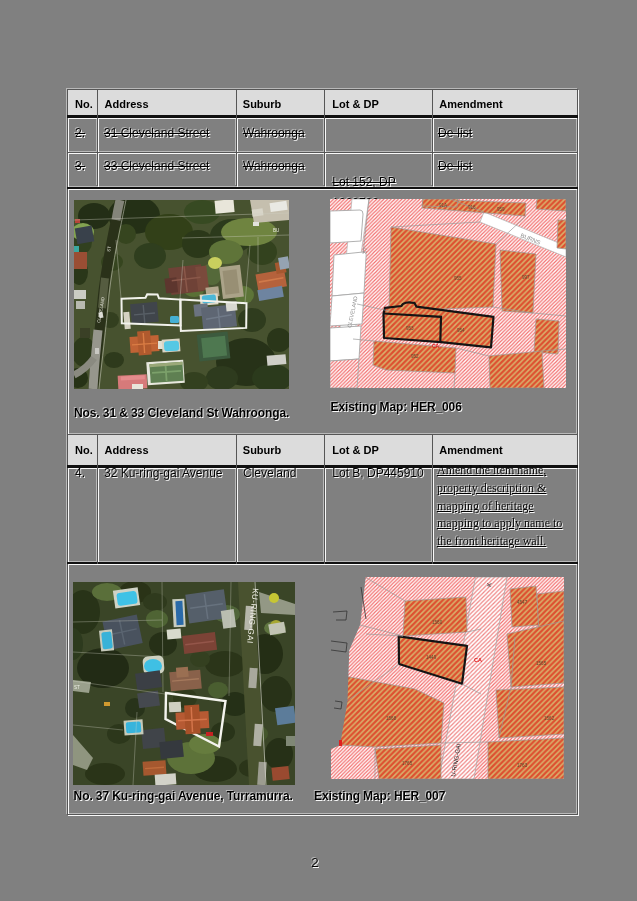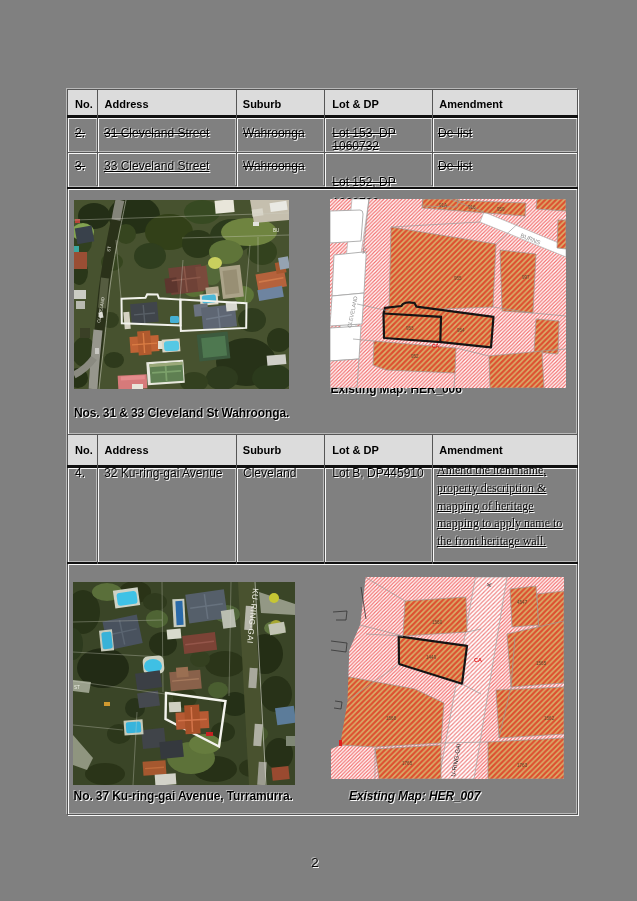--- a/index.html
+++ b/index.html
@@ -55,37 +55,36 @@
     <div class="t hdr" style="left:332.3px;top:98px;">Lot &amp; DP</div>
 
     <div class="t hdr" style="left:439.2px;top:98px;">Amendment</div>
 
     <div class="t data strike" style="left:75px;top:127px;">2.</div>
 
     <div class="t data strike" style="left:104px;top:127px;">31 Cleveland Street</div>
 
     <div class="t data strike" style="left:243px;top:127px;">Wahroonga</div>
 
-    <div class="t data strike" style="left:332.3px;top:127px;line-height:12.5px;white-space:normal;width:95px;">Lot 153, DP 1060732</div>
 
     <div class="t data strike" style="left:438px;top:127px;">De-list</div>
 
     <div class="t data strike" style="left:75px;top:160px;">3.</div>
 
-    <div class="t data strike" style="left:104px;top:160px;text-decoration:underline;">33 Cleveland Street</div>
+    <div class="t data strike" style="left:104px;top:160px;">33 Cleveland Street</div>
 
     <div class="t data strike" style="left:243px;top:160px;">Wahroonga</div>
 
     <div class="t data strike" style="left:332.3px;top:172px;line-height:21px;white-space:normal;width:95px;">Lot 152, DP 1060732</div>
 
     <div class="t data strike" style="left:438px;top:160px;">De-list</div>
 
     <div class="t cap" style="left:74px;top:406px;">Nos. 31 &amp; 33 Cleveland St Wahroonga.</div>
 
-    <div class="t cap" style="left:330.5px;top:382px;">Existing Map: HER_006</div>
+    <div class="t cap" style="left:330.5px;top:400px;">Existing Map: HER_006</div>
 
     <div class="hline" style="left:66.5px;top:434px;width:511px;"></div>
 
     <div class="thick" style="left:66.5px;top:465px;width:511px;"></div>
 
     <div class="thick" style="left:66.5px;top:561.5px;width:511px;"></div>
 
     <div class="vline" style="left:97px;top:434px;height:129.5px;"></div>
     <div class="vline" style="left:235.5px;top:434px;height:129.5px;"></div>
     <div class="vline" style="left:324px;top:434px;height:129.5px;"></div>
@@ -106,21 +105,21 @@
     <div class="t data" style="left:104px;top:467px;">32 Ku-ring-gai Avenue</div>
 
     <div class="t data" style="left:243px;top:467px;">Cleveland</div>
 
     <div class="t data" style="left:332.3px;top:467px;">Lot B, DP445910</div>
 
     <div class="t data" style="left:437px;top:462.3px;line-height:17.65px;font-family:Liberation Serif, serif;"><u>Amend the item name,</u><br><u>property description &amp;</u><br><u>mapping of heritage</u><br><u>mapping to apply name to</u><br><u>the front heritage wall.</u></div>
 
     <div class="t cap" style="left:73.6px;top:789.3px;">No. 37 Ku-ring-gai Avenue, Turramurra.</div>
 
-    <div class="t cap" style="left:349px;top:789.3px;font-style:italic;">Existing Map: HER_007</div>
+    <div class="t cap" style="left:314px;top:789.3px;">Existing Map: HER_007</div>
 
     <div class="t" style="left:307px;top:854.6px;width:16px;text-align:center;font-size:13.3px;">2</div>
   </div>
 
   <svg class="abs" style="left:74px;top:200px;" width="215" height="189" viewBox="0 0 215 189">
 
     <rect width="215" height="189" fill="#47522f"></rect>
 
     <g>
       <ellipse cx="60" cy="15" rx="26" ry="19" fill="#243016"></ellipse>

